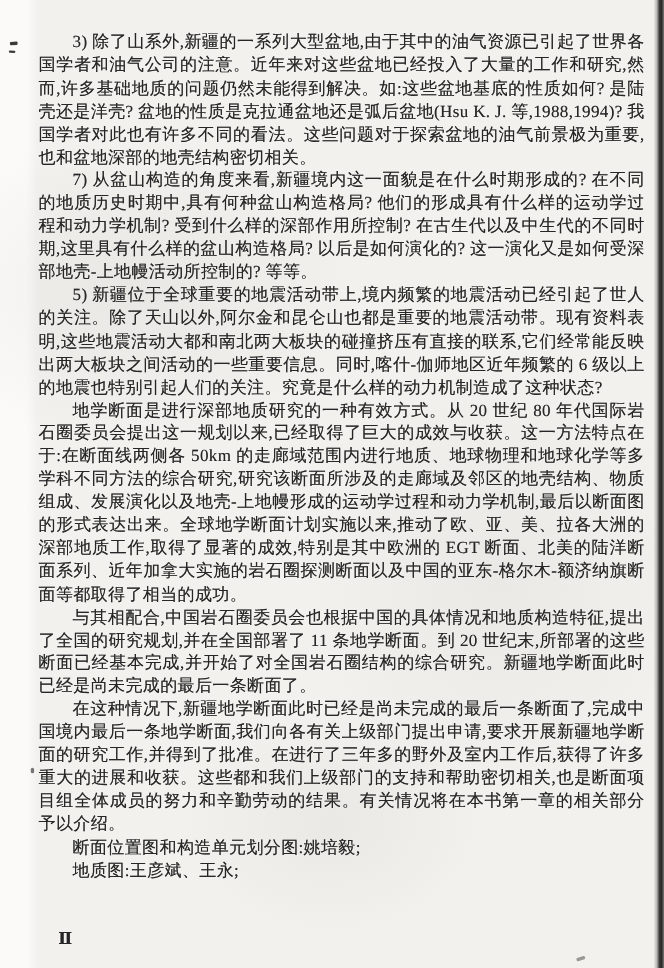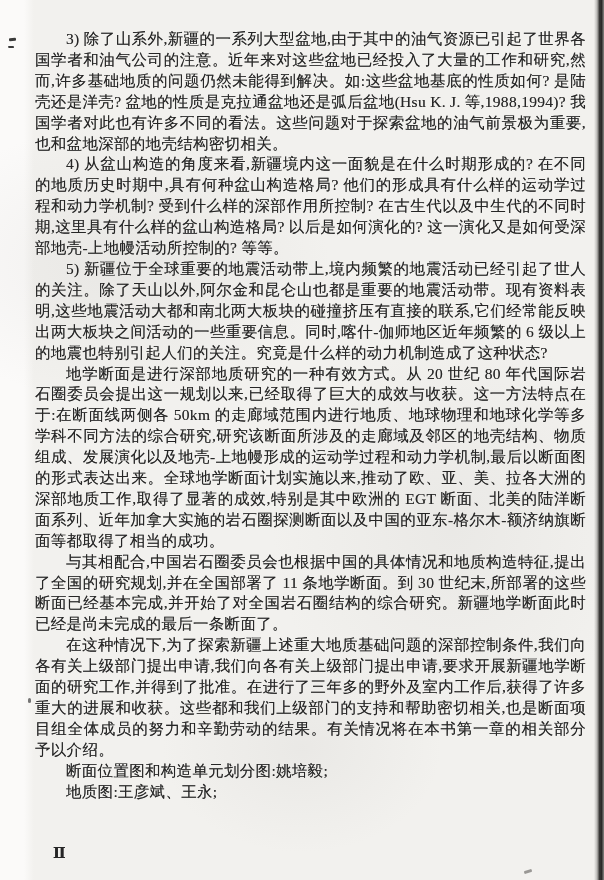--- a/index.html
+++ b/index.html
@@ -80,25 +80,25 @@
 
 <div class="page">
 
   <div class="speck s1"></div>
   <div class="speck s2"></div>
   <div class="speck s3"></div>
   <div class="speck s4"></div>
 
   <main class="text-block">
     <p>3) 除了山系外,新疆的一系列大型盆地,由于其中的油气资源已引起了世界各国学者和油气公司的注意。近年来对这些盆地已经投入了大量的工作和研究,然而,许多基础地质的问题仍然未能得到解决。如:这些盆地基底的性质如何? 是陆壳还是洋壳? 盆地的性质是克拉通盆地还是弧后盆地(Hsu K. J. 等,1988,1994)? 我国学者对此也有许多不同的看法。这些问题对于探索盆地的油气前景极为重要,也和盆地深部的地壳结构密切相关。</p>
-    <p>4) 从盆山构造的角度来看,新疆境内这一面貌是在什么时期形成的? 在不同的地质历史时期中,具有何种盆山构造格局? 他们的形成具有什么样的运动学过程和动力学机制? 受到什么样的深部作用所控制? 在古生代以及中生代的不同时期,这里具有什么样的盆山构造格局? 以后是如何演化的? 这一演化又是如何受深部地壳-上地幔活动所控制的? 等等。</p>
+    <p>7) 从盆山构造的角度来看,新疆境内这一面貌是在什么时期形成的? 在不同的地质历史时期中,具有何种盆山构造格局? 他们的形成具有什么样的运动学过程和动力学机制? 受到什么样的深部作用所控制? 在古生代以及中生代的不同时期,这里具有什么样的盆山构造格局? 以后是如何演化的? 这一演化又是如何受深部地壳-上地幔活动所控制的? 等等。</p>
     <p>5) 新疆位于全球重要的地震活动带上,境内频繁的地震活动已经引起了世人的关注。除了天山以外,阿尔金和昆仑山也都是重要的地震活动带。现有资料表明,这些地震活动大都和南北两大板块的碰撞挤压有直接的联系,它们经常能反映出两大板块之间活动的一些重要信息。同时,喀什-伽师地区近年频繁的 6 级以上的地震也特别引起人们的关注。究竟是什么样的动力机制造成了这种状态?</p>
     <p>地学断面是进行深部地质研究的一种有效方式。从 20 世纪 80 年代国际岩石圈委员会提出这一规划以来,已经取得了巨大的成效与收获。这一方法特点在于:在断面线两侧各 50km 的走廊域范围内进行地质、地球物理和地球化学等多学科不同方法的综合研究,研究该断面所涉及的走廊域及邻区的地壳结构、物质组成、发展演化以及地壳-上地幔形成的运动学过程和动力学机制,最后以断面图的形式表达出来。全球地学断面计划实施以来,推动了欧、亚、美、拉各大洲的深部地质工作,取得了显著的成效,特别是其中欧洲的 EGT 断面、北美的陆洋断面系列、近年加拿大实施的岩石圈探测断面以及中国的亚东-格尔木-额济纳旗断面等都取得了相当的成功。</p>
-    <p>与其相配合,中国岩石圈委员会也根据中国的具体情况和地质构造特征,提出了全国的研究规划,并在全国部署了 11 条地学断面。到 30 世纪末,所部署的这些断面已经基本完成,并开始了对全国岩石圈结构的综合研究。新疆地学断面此时已经是尚未完成的最后一条断面了。</p>
-    <p>在这种情况下,为了探索新疆上述重大地质基础问题的深部控制条件,我们向各有关上级部门提出申请,我们向各有关上级部门提出申请,要求开展新疆地学断面的研究工作,并得到了批准。在进行了三年多的野外及室内工作后,获得了许多重大的进展和收获。这些都和我们上级部门的支持和帮助密切相关,也是断面项目组全体成员的努力和辛勤劳动的结果。有关情况将在本书第一章的相关部分予以介绍。</p>
+    <p>与其相配合,中国岩石圈委员会也根据中国的具体情况和地质构造特征,提出了全国的研究规划,并在全国部署了 11 条地学断面。到 20 世纪末,所部署的这些断面已经基本完成,并开始了对全国岩石圈结构的综合研究。新疆地学断面此时已经是尚未完成的最后一条断面了。</p>
+    <p>在这种情况下,新疆地学断面此时已经是尚未完成的最后一条断面了,完成中国境内最后一条地学断面,我们向各有关上级部门提出申请,要求开展新疆地学断面的研究工作,并得到了批准。在进行了三年多的野外及室内工作后,获得了许多重大的进展和收获。这些都和我们上级部门的支持和帮助密切相关,也是断面项目组全体成员的努力和辛勤劳动的结果。有关情况将在本书第一章的相关部分予以介绍。</p>
     <div class="credits">
       <p>断面位置图和构造单元划分图:姚培毅;</p>
       <p>地质图:王彦斌、王永;</p>
 
     </div>
   </main>
 
   <div class="page-number">Ⅱ</div>
 
   <div class="edge-shadow"></div>

